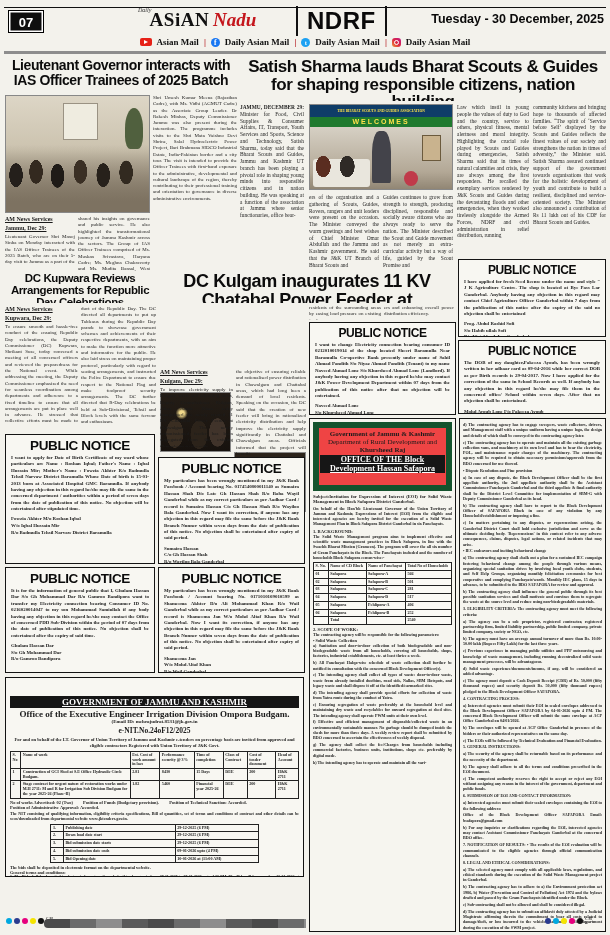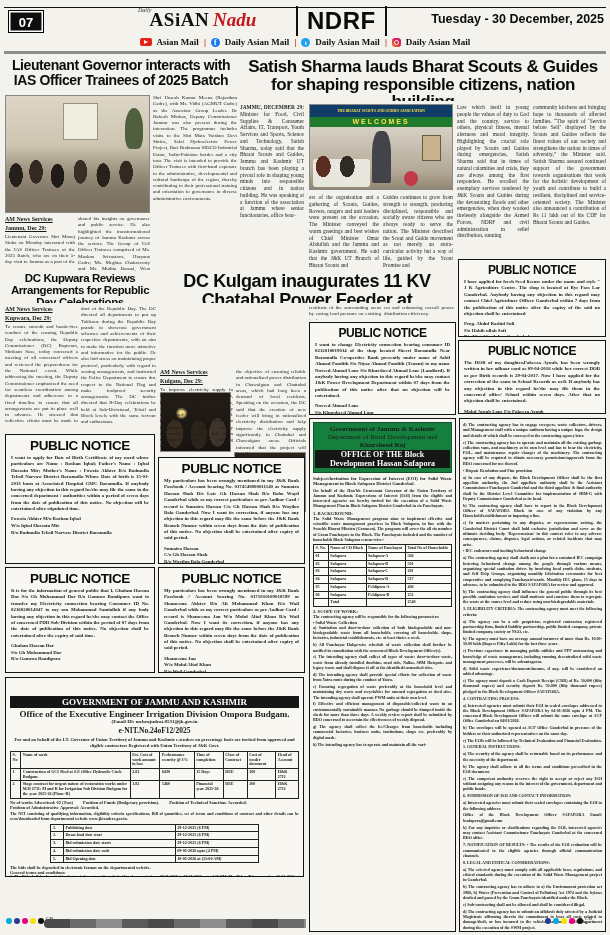--- a/index.html
+++ b/index.html
@@ -15,21 +15,21 @@
   .nt.small{font-size:12px;}
   .nb{font-size:4.9px;line-height:1.3;text-align:justify;font-weight:600;}
   .ns{font-size:4.9px;font-weight:700;margin-top:4px;line-height:1.35;}
   table.t{border-collapse:collapse;width:100%;}
   table.t td,table.t th{border:0.6px solid #222;font-size:4.1px;padding:1px 1.5px;line-height:1.15;vertical-align:top;text-align:left;font-weight:600;}
   table.t th{font-weight:700;}
   .photo{position:relative;overflow:hidden;background:#b5ac9b;border:0.8px solid #888;}
   .sep{background:#8d8d8d;}
   .eoi-p{margin-bottom:1.6px;}
   .eoi-b{font-weight:700;}
-  .gov-band{background:#161616;color:#fdfdfd;text-align:center;font-weight:700;}
+  .gov-band{background:#161616;color:#fdfdfd;text-align:center;font-weight:700;text-decoration:underline;}
   .fineprint{font-size:4.1px;line-height:1.3;text-align:justify;font-weight:600;}
   .mini-h{font-weight:700;}
 </style>
 </head>
 <body>
 
 <div id="page">
 
   <div class="abs" style="left:0;top:0;width:610px;height:56px;">
     <div class="abs" style="left:4px;top:7px;width:602px;height:1px;background:#111;"></div>
@@ -289,21 +289,21 @@
     <div class="fineprint" style="font-size:3.9px;">
 
     <div>1. The Bids shall be deposited in electronic format on the website jktenders.gov.in from 29-11-2025 to 09-01-2026 upto 4:00 PM. The Bids will be opened on 10-01-2026 at 11:00 AM. Online documents can be seen and downloaded from the website.</div>
         <div>2. The complete bidding process will be online.</div>
         <div>3. Technical bids of bidder shall be opened online in the office of the Executive Engineer, Irrigation Division Ompora Budgam.</div>
       </div>
 
   </div>
 
   <div class="abs" style="left:309px;top:418px;width:147px;height:514px;border:1.2px solid #141414;background:#f6f5ef;padding:3px;overflow:hidden;">
-    <div style="background:#15803d;border:1px solid #14532d;text-align:center;padding:2px 1px 4px 1px;">
+    <div style="background:#ef4444;border:6px solid #14532d;text-align:center;padding:2px 1px 12px 1px;">
       <div style="font-size:7px;font-weight:700;">Government of Jammu &amp; Kashmir</div>
       <div style="font-size:7px;font-weight:400;">Department of Rural Development and</div>
       <div style="font-size:7px;font-weight:700;">Khursheed Raj</div>
       <div class="gov-band" style="font-size:8px;margin-top:1px;">OFFICE OF THE Block</div>
       <div class="gov-band" style="font-size:8px;">Development Hassan Safapora</div>
     </div>
     <div style="font-size:4.6px;font-weight:700;margin-top:2.5px;text-align:justify;">Subject:Invitation for Expression of Interest (EOI) for Solid Waste Management in Block Safapora District Ganderbal.</div>
     <div class="fineprint" style="margin-top:2px;">On behalf of the Hon'ble Lieutenant Governor of the Union Territory of Jammu and Kashmir, Expressions of Interest (EOI) from the eligible and interested agencies are hereby invited for the execution of a Solid Waste Management Plan in Block Safapora District Ganderbal in six Panchayats.</div>
     <div style="font-size:4.6px;font-weight:700;margin-top:2px;">1. BACKGROUND:</div>
     <div class="fineprint">The Solid Waste Management program aims to implement effective and scientific waste management practices in Block Safapora, in line with the Swachh Bharat Mission (Grameen). The program will cover the all six number of Gram Panchayats in the Block. The Panchayats included and the number of households Block Safapora census-wise:-</div>

